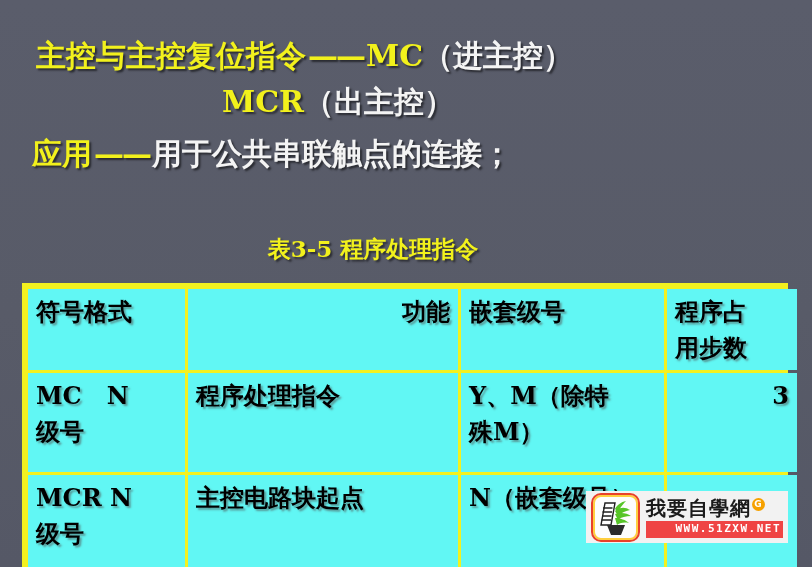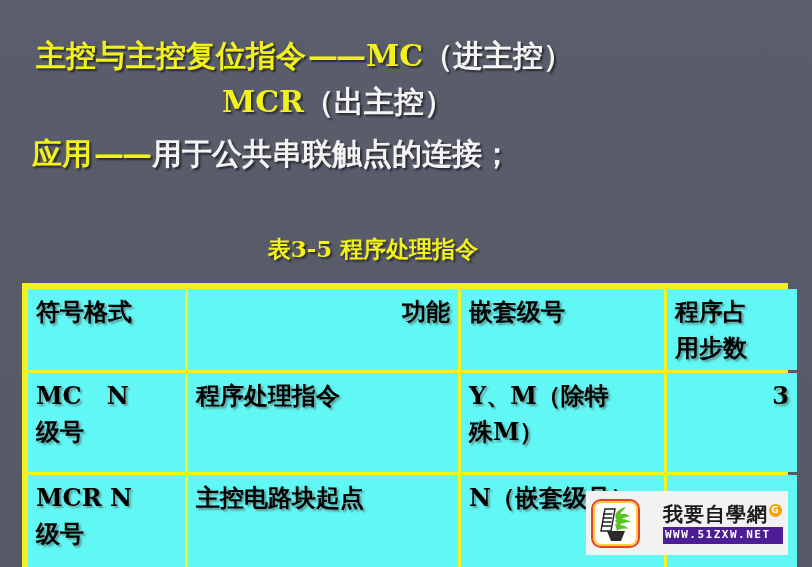--- a/index.html
+++ b/index.html
@@ -112,26 +112,26 @@
 
   .cell-lines { display:block; }
   .cell-line  { display:block; white-space: pre; }
 
   
   .watermark {
     position: absolute;
     left: 586px;
     top: 491px;
     width: 202px;
-    height: 64px;
+    height: 52px;
     background: #f2f2f2;
     display: flex;
     align-items: center;
     padding: 4px 5px;
-    gap: 23px;
+    gap: 6px;
     z-index: 5;
   }
 
   .wm-logo {
     width: 49px;
     height: 49px;
     border-radius: 10px;
     border: 2px solid #e8412b;
     background: #fdfdfd;
     box-shadow: inset 0 0 0 2px #ffcf3f;
@@ -166,27 +166,27 @@
     color: #fff;
     font-size: 9px;
     line-height: 13px;
     text-align: center;
     vertical-align: super;
     margin-left: 1px;
     font-weight: bold;
   }
 
   .wm-url {
-    background: #4c1d95;
+    background: #ef4444;
     color: #ffffff;
     font-family: "DejaVu Sans Mono", "Liberation Mono", monospace;
     font-weight: bold;
     font-size: 11px;
     letter-spacing: 1.5px;
-    text-align: left;
+    text-align: right;
     padding: 1px 2px 2px 2px;
     line-height: 14px;
     white-space: nowrap;
   }
 </style>
 </head>
 <body>
 
 <div class="slide">
 

